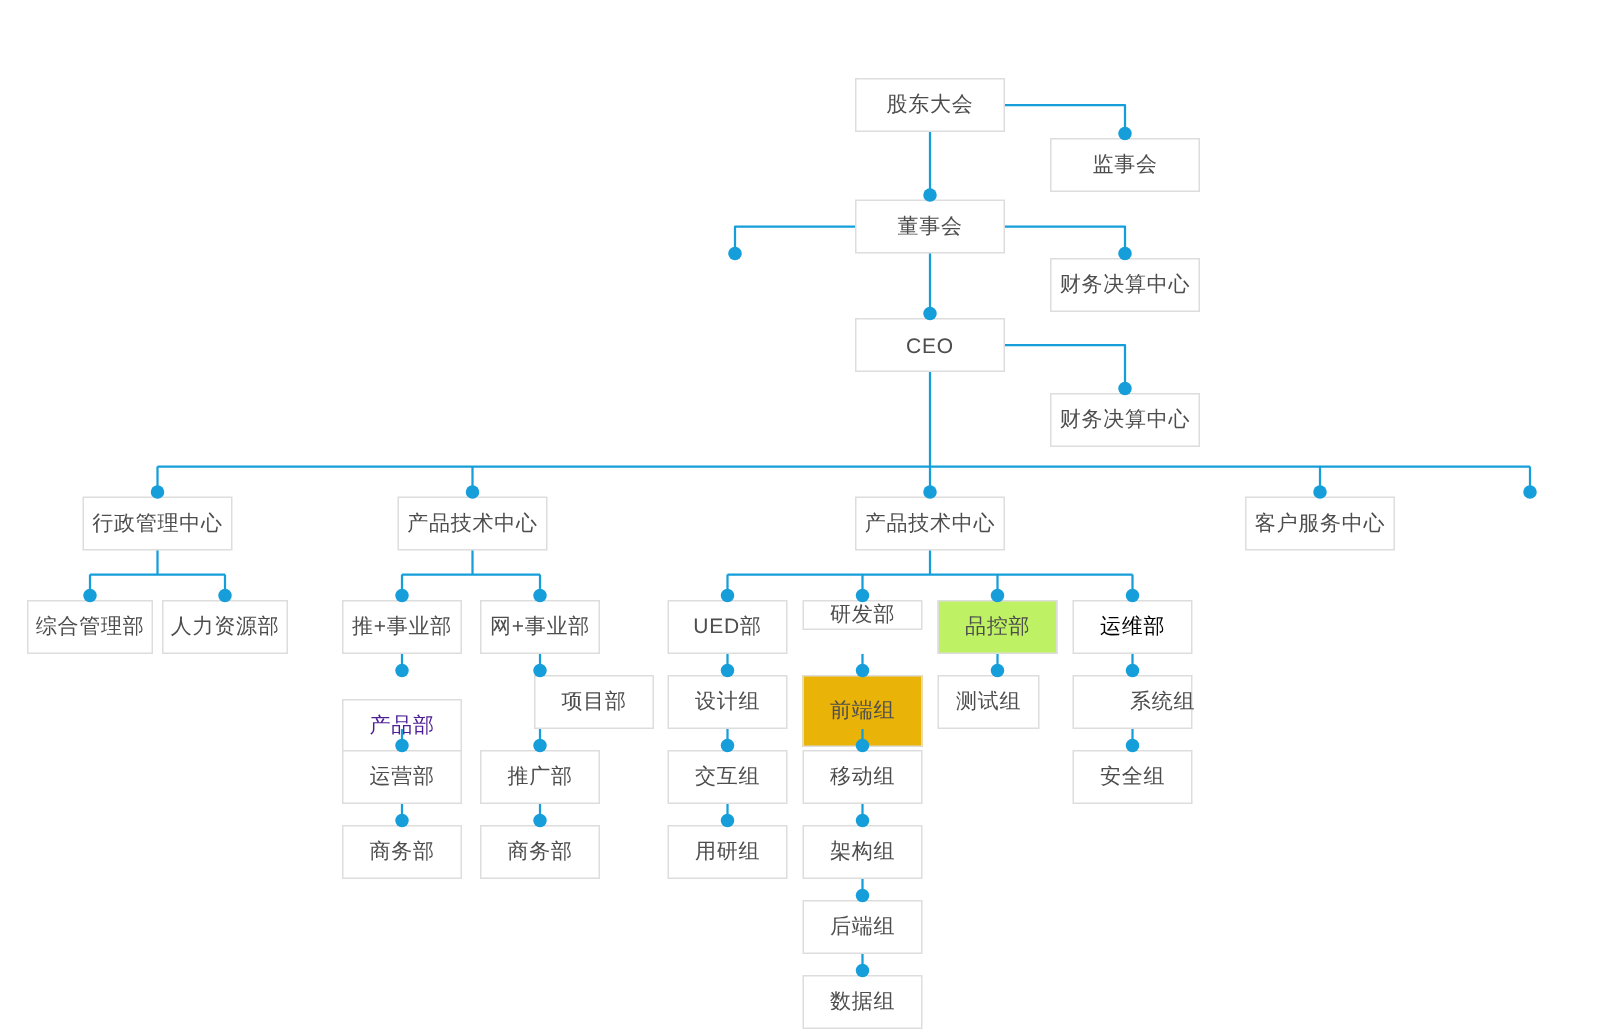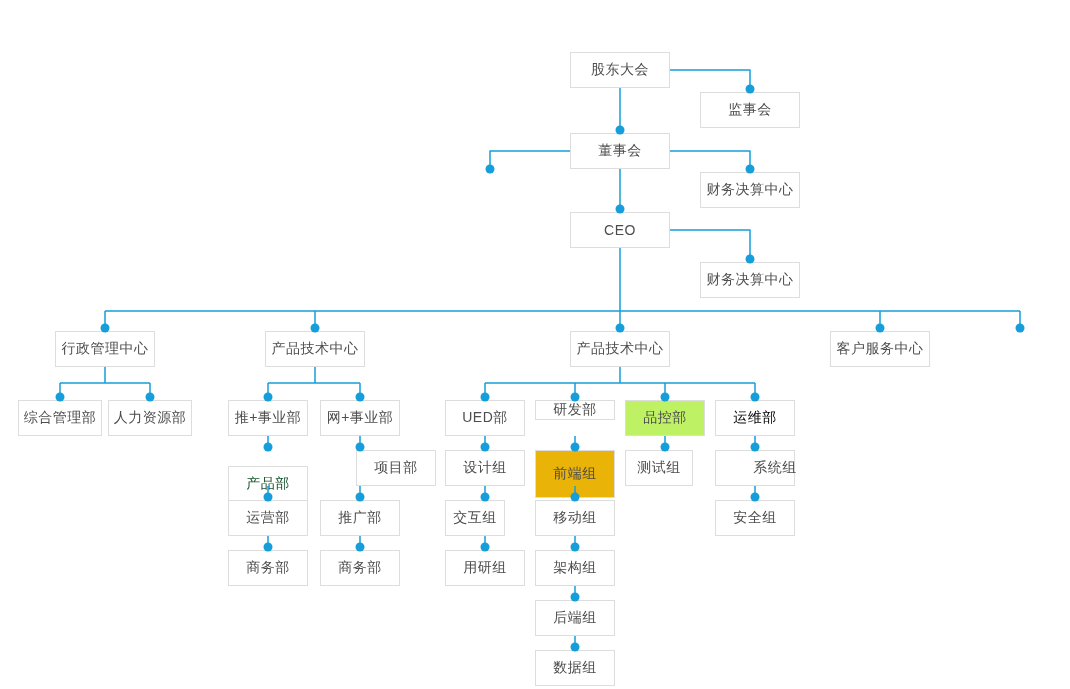--- a/index.html
+++ b/index.html
@@ -52,29 +52,29 @@
     <div class="node" style="left: 830px; top: 331px; width: 100px; height: 36px; background: rgb(255, 255, 255); border-color: rgb(221, 221, 221); color: rgb(77, 77, 77);">客户服务中心</div>
     <div class="node" style="left: 570px; top: 331px; width: 100px; height: 36px; background: rgb(255, 255, 255); border-color: rgb(221, 221, 221); color: rgb(77, 77, 77);">产品技术中心</div>
     <div class="node" style="left: 18px; top: 400px; width: 84px; height: 36px; background: rgb(255, 255, 255); border-color: rgb(221, 221, 221); color: rgb(77, 77, 77);">综合管理部</div>
     <div class="node" style="left: 108px; top: 400px; width: 84px; height: 36px; background: rgb(255, 255, 255); border-color: rgb(221, 221, 221); color: rgb(77, 77, 77);">人力资源部</div>
     <div class="node" style="left: 228px; top: 400px; width: 80px; height: 36px; background: rgb(255, 255, 255); border-color: rgb(221, 221, 221); color: rgb(77, 77, 77);">推+事业部</div>
     <div class="node" style="left: 320px; top: 400px; width: 80px; height: 36px; background: rgb(255, 255, 255); border-color: rgb(221, 221, 221); color: rgb(77, 77, 77);">网+事业部</div>
     <div class="node" style="left: 445px; top: 400px; width: 80px; height: 36px; background: rgb(255, 255, 255); border-color: rgb(221, 221, 221); color: rgb(77, 77, 77);">UED部</div>
     <div class="node" style="left: 535px; top: 400px; width: 80px; height: 20px; background: rgb(255, 255, 255); border-color: rgb(221, 221, 221); color: rgb(77, 77, 77);">研发部</div>
     <div class="node" style="left: 625px; top: 400px; width: 80px; height: 36px; background: #bef264; border-color: rgb(221, 221, 221); color: rgb(77, 77, 77);">品控部</div>
     <div class="node" style="left: 715px; top: 400px; width: 80px; height: 36px; background: rgb(255, 255, 255); border-color: rgb(221, 221, 221); color: #000000;">运维部</div>
-    <div class="node" style="left: 228px; top: 466px; width: 80px; height: 36px; background: rgb(255, 255, 255); border-color: rgb(221, 221, 221); color: #14532d;">产品部</div>
+    <div class="node" style="left: 228px; top: 466px; width: 80px; height: 36px; background: rgb(255, 255, 255); border-color: rgb(221, 221, 221); color: #4c1d95;">产品部</div>
     <div class="node" style="left: 320px; top: 450px; width: 80px; height: 36px; background: rgb(255, 255, 255); border-color: rgb(221, 221, 221); color: rgb(77, 77, 77); margin-left: 36px;">项目部</div>
     <div class="node" style="left: 445px; top: 450px; width: 80px; height: 36px; background: rgb(255, 255, 255); border-color: rgb(221, 221, 221); color: rgb(77, 77, 77);">设计组</div>
     <div class="node" style="left: 535px; top: 450px; width: 80px; height: 48px; background: #eab308; border-color: rgb(221, 221, 221); color: rgb(77, 77, 77);">前端组</div>
     <div class="node" style="left: 625px; top: 450px; width: 68px; height: 36px; background: rgb(255, 255, 255); border-color: rgb(221, 221, 221); color: rgb(77, 77, 77);">测试组</div>
     <div class="node" style="left: 715px; top: 450px; width: 80px; height: 36px; background: rgb(255, 255, 255); border-color: rgb(221, 221, 221); color: rgb(77, 77, 77); padding-left: 40px;">系统组</div>
     <div class="node" style="left: 228px; top: 500px; width: 80px; height: 36px; background: rgb(255, 255, 255); border-color: rgb(221, 221, 221); color: rgb(77, 77, 77);">运营部</div>
     <div class="node" style="left: 320px; top: 500px; width: 80px; height: 36px; background: rgb(255, 255, 255); border-color: rgb(221, 221, 221); color: rgb(77, 77, 77);">推广部</div>
-    <div class="node" style="left: 445px; top: 500px; width: 60px; height: 36px; background: rgb(255, 255, 255); border-color: rgb(221, 221, 221); color: rgb(77, 77, 77);">交互组</div>
+    <div class="node" style="left: 445px; top: 500px; width: 80px; height: 36px; background: rgb(255, 255, 255); border-color: rgb(221, 221, 221); color: rgb(77, 77, 77);">交互组</div>
     <div class="node" style="left: 535px; top: 500px; width: 80px; height: 36px; background: rgb(255, 255, 255); border-color: rgb(221, 221, 221); color: rgb(77, 77, 77);">移动组</div>
     <div class="node" style="left: 715px; top: 500px; width: 80px; height: 36px; background: rgb(255, 255, 255); border-color: rgb(221, 221, 221); color: rgb(77, 77, 77);">安全组</div>
     <div class="node" style="left: 228px; top: 550px; width: 80px; height: 36px; background: rgb(255, 255, 255); border-color: rgb(221, 221, 221); color: rgb(77, 77, 77);">商务部</div>
     <div class="node" style="left: 320px; top: 550px; width: 80px; height: 36px; background: rgb(255, 255, 255); border-color: rgb(221, 221, 221); color: rgb(77, 77, 77);">商务部</div>
     <div class="node" style="left: 445px; top: 550px; width: 80px; height: 36px; background: rgb(255, 255, 255); border-color: rgb(221, 221, 221); color: rgb(77, 77, 77);">用研组</div>
     <div class="node" style="left: 535px; top: 550px; width: 80px; height: 36px; background: rgb(255, 255, 255); border-color: rgb(221, 221, 221); color: rgb(77, 77, 77);">架构组</div>
     <div class="node" style="left: 535px; top: 600px; width: 80px; height: 36px; background: rgb(255, 255, 255); border-color: rgb(221, 221, 221); color: rgb(77, 77, 77);">后端组</div>
     <div class="node" style="left: 535px; top: 650px; width: 80px; height: 36px; background: rgb(255, 255, 255); border-color: rgb(221, 221, 221); color: rgb(77, 77, 77);">数据组</div>
     <svg class="connectors" width="1070" height="689">
       <polyline points="670,70 750,70 750,92" fill="none" stroke="#159ed9" stroke-width="1.5" stroke-linejoin="round"></polyline>

